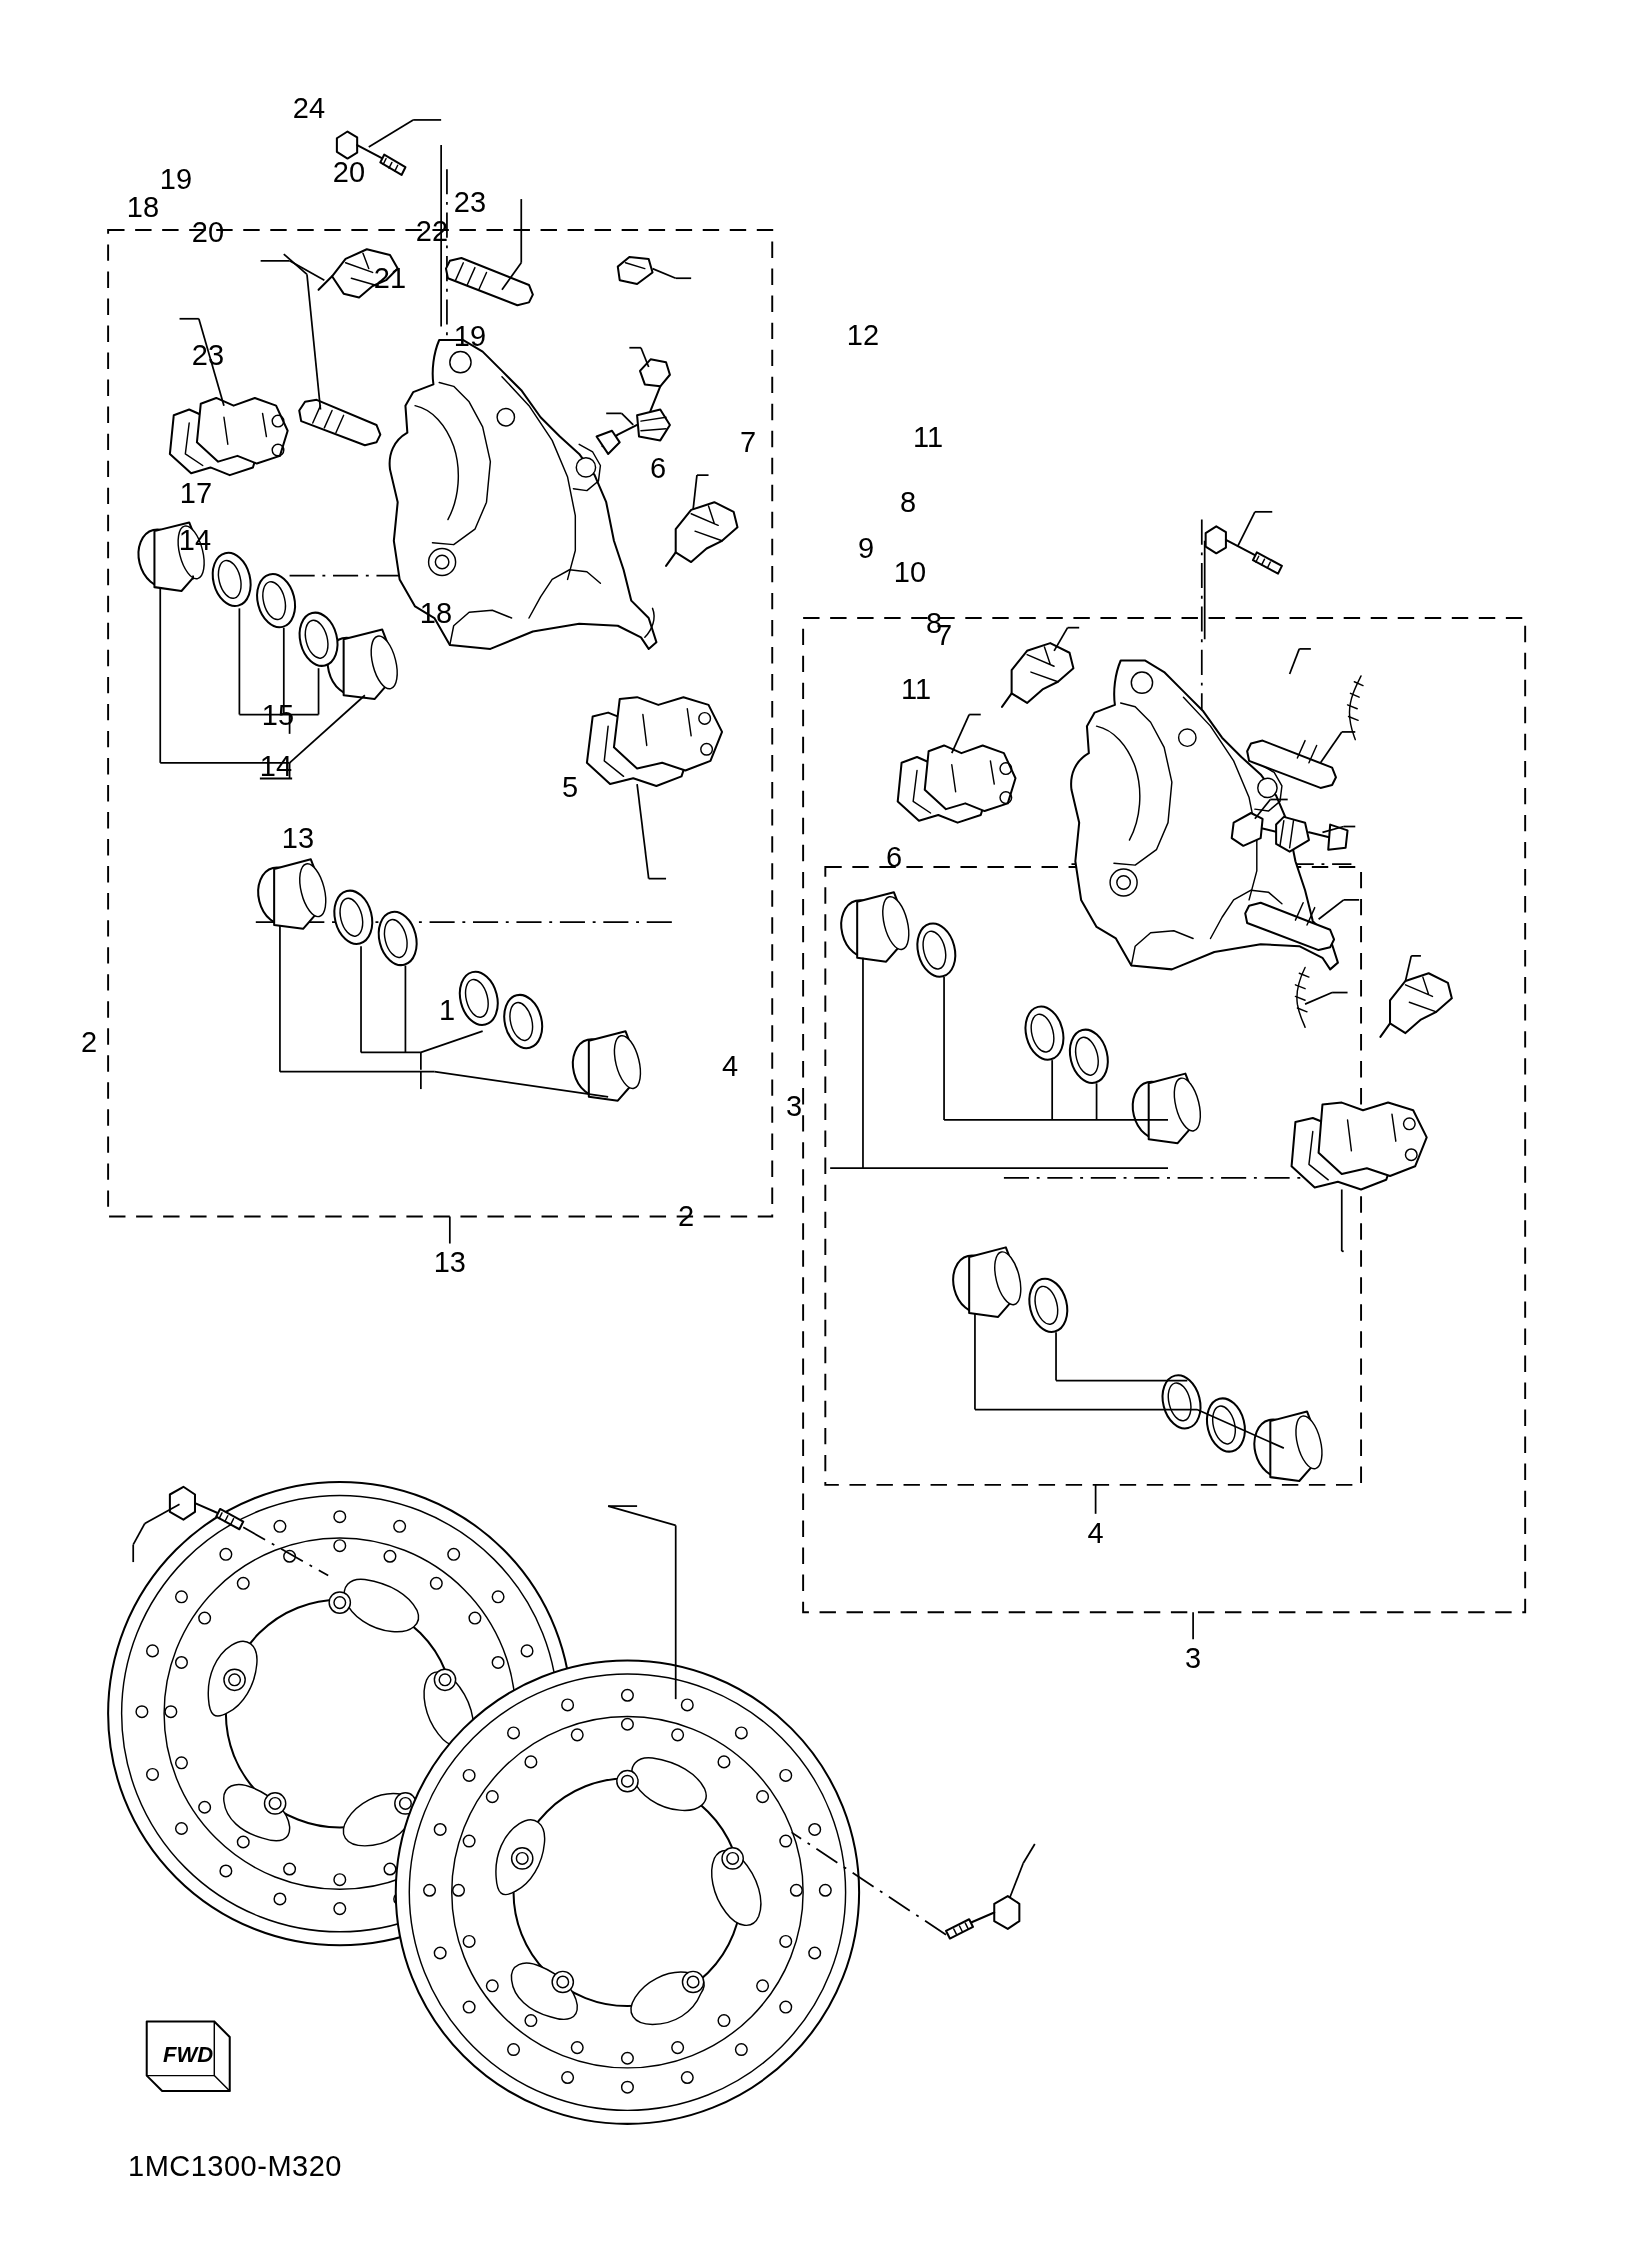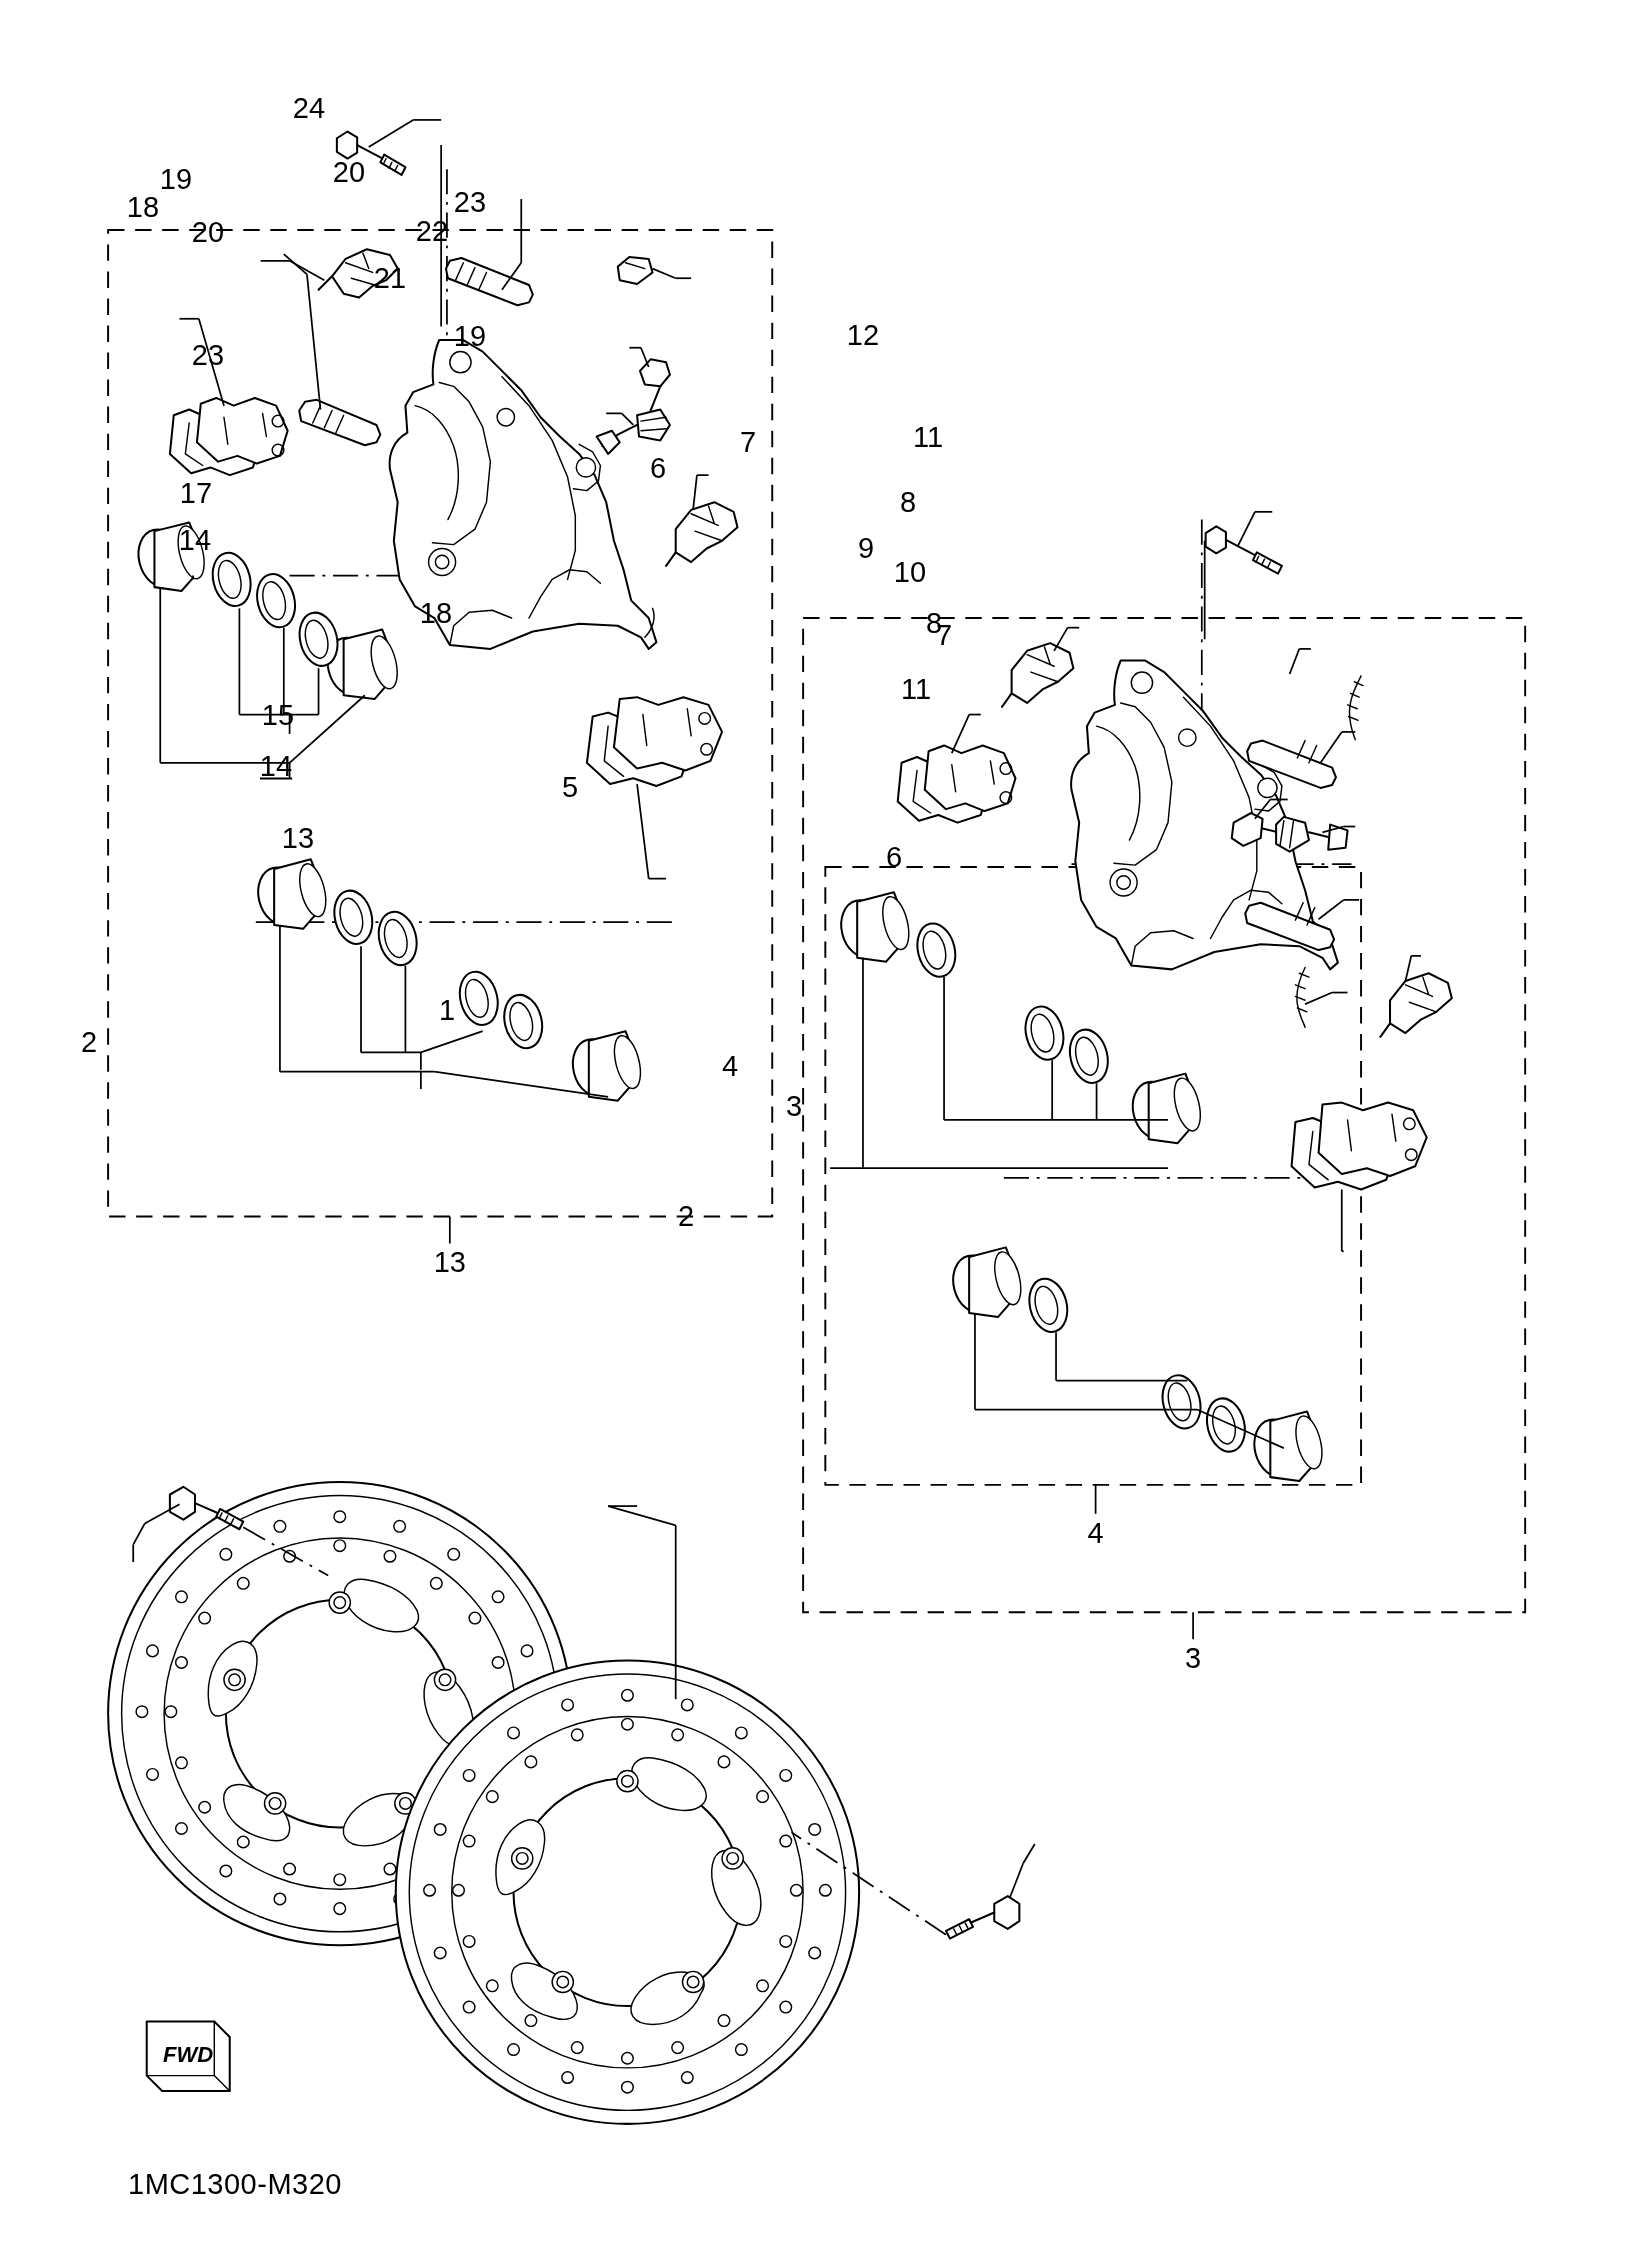--- a/index.html
+++ b/index.html
@@ -600,16 +600,16 @@
   <div class="callout" style="left:570px; top:787px;">5</div>
   <div class="callout" style="left:298px; top:838px;">13</div>
   <div class="callout" style="left:894px; top:857px;">6</div>
   <div class="callout" style="left:89px;  top:1042px;">2</div>
   <div class="callout" style="left:447px; top:1010px;">1</div>
   <div class="callout" style="left:730px; top:1066px;">4</div>
   <div class="callout" style="left:794px; top:1106px;">3</div>
   <div class="callout" style="left:686px; top:1216px;">2</div>
 
   <div class="fwd-label" style="left:188px; top:2055px;text-align:right;">FWD</div>
-  <div class="partcode" style="left:128px; top:2150px;margin-top:18px;">1MC1300-M320</div>
+  <div class="partcode" style="left:128px; top:2150px;">1MC1300-M320</div>
 
 </div>
 
 
 </body></html>

